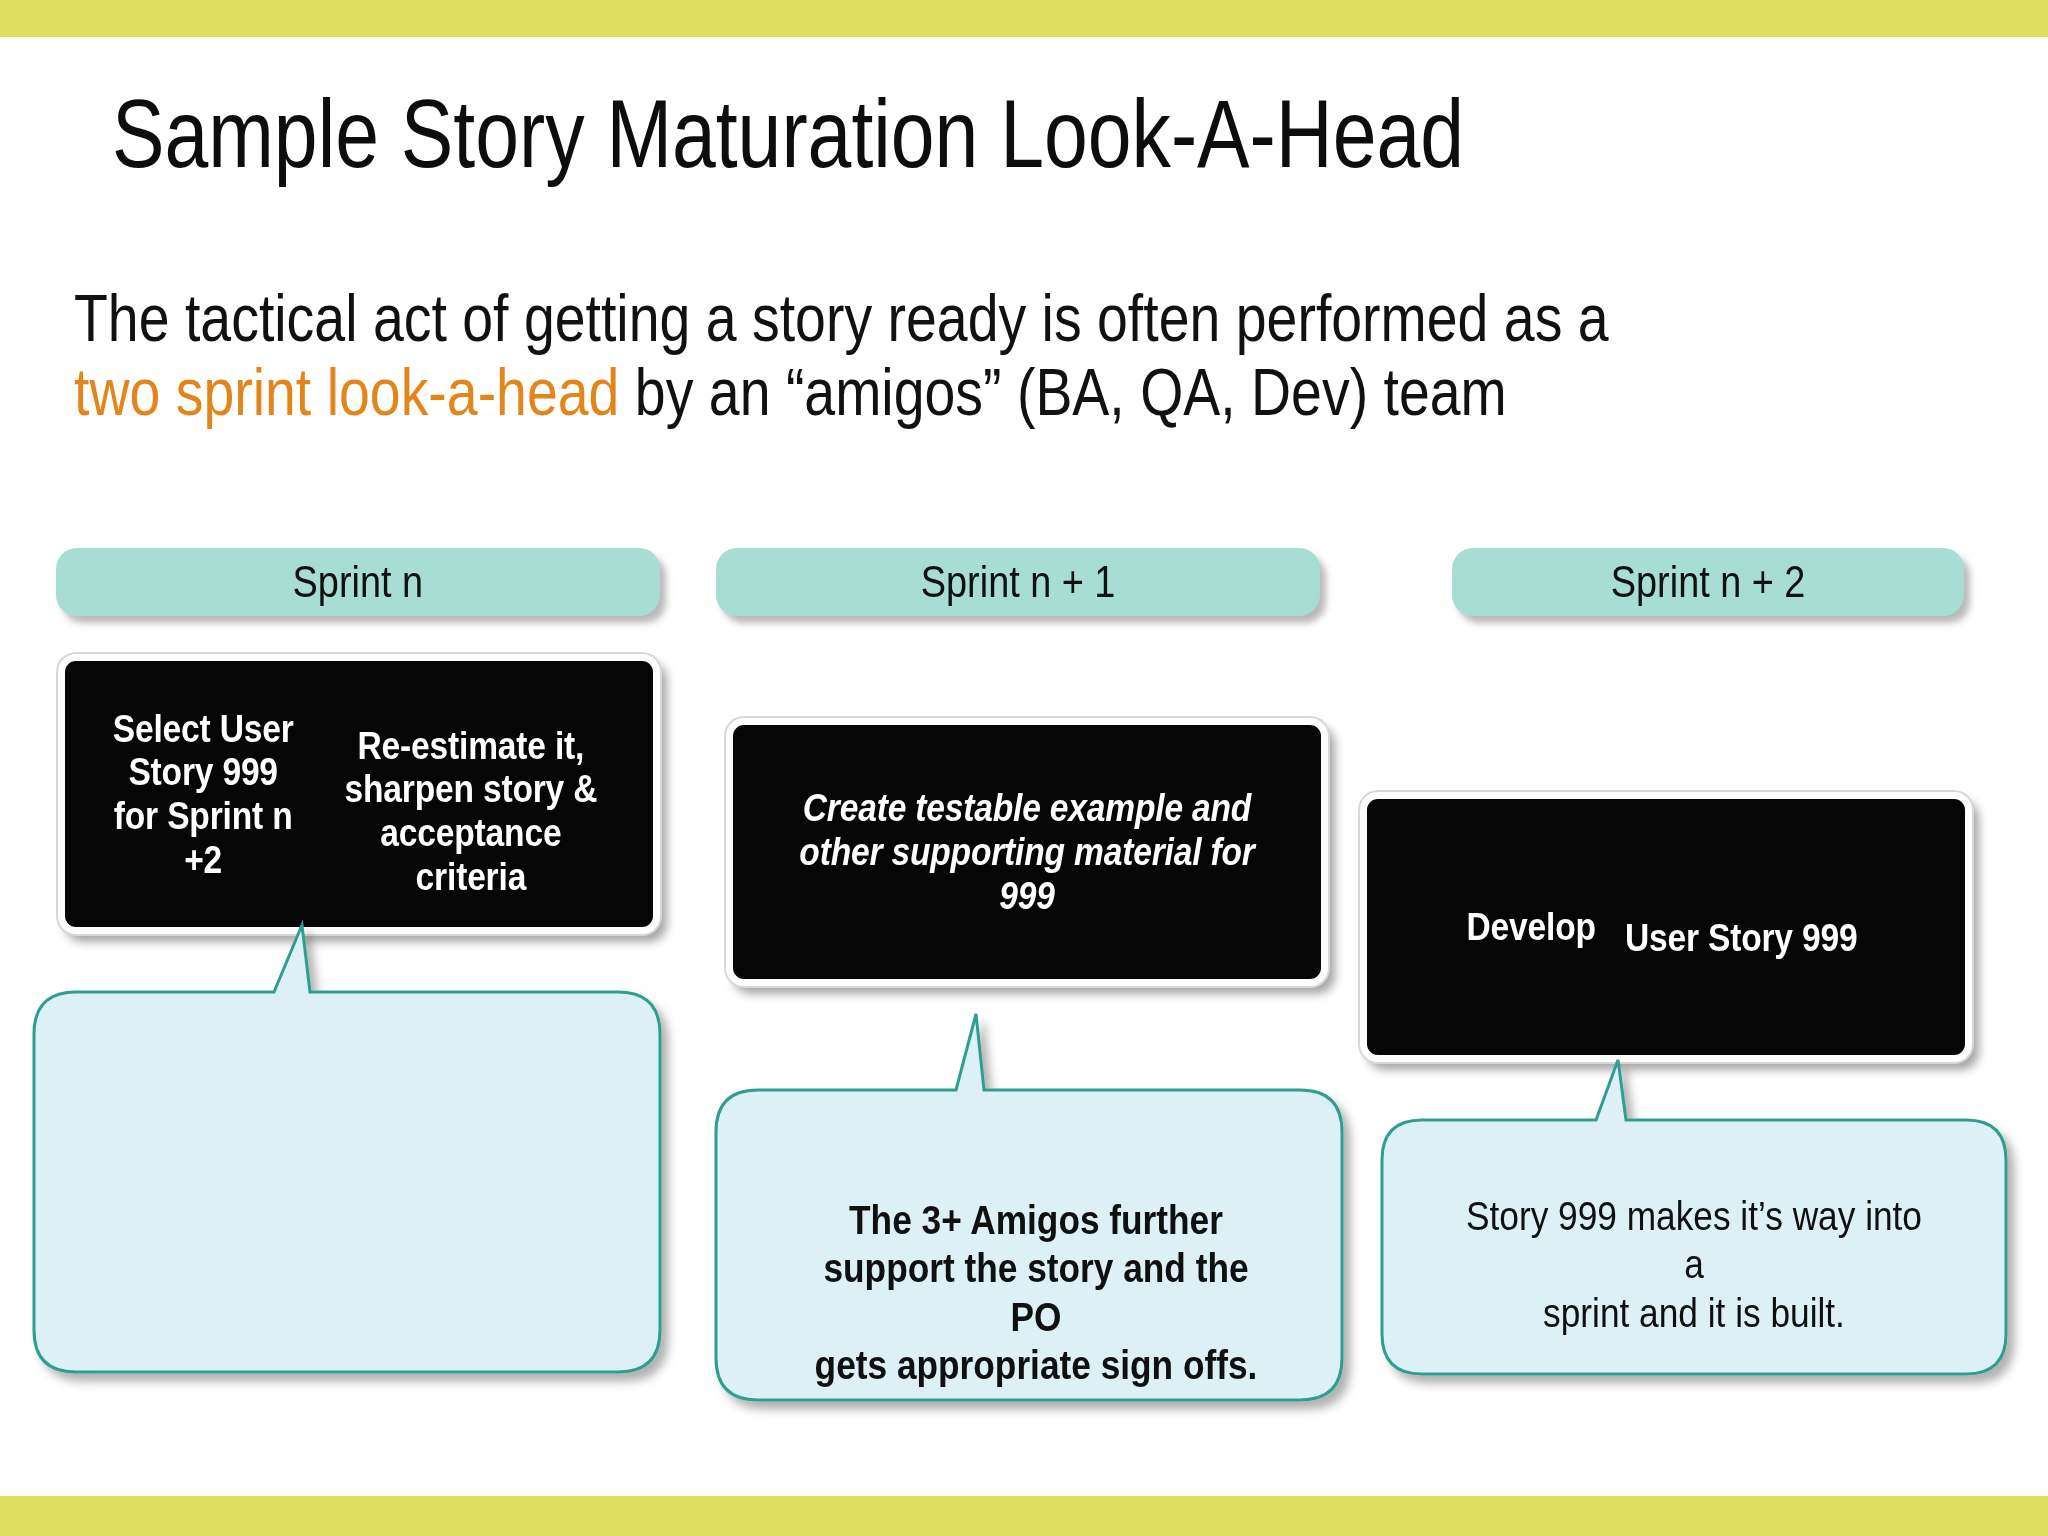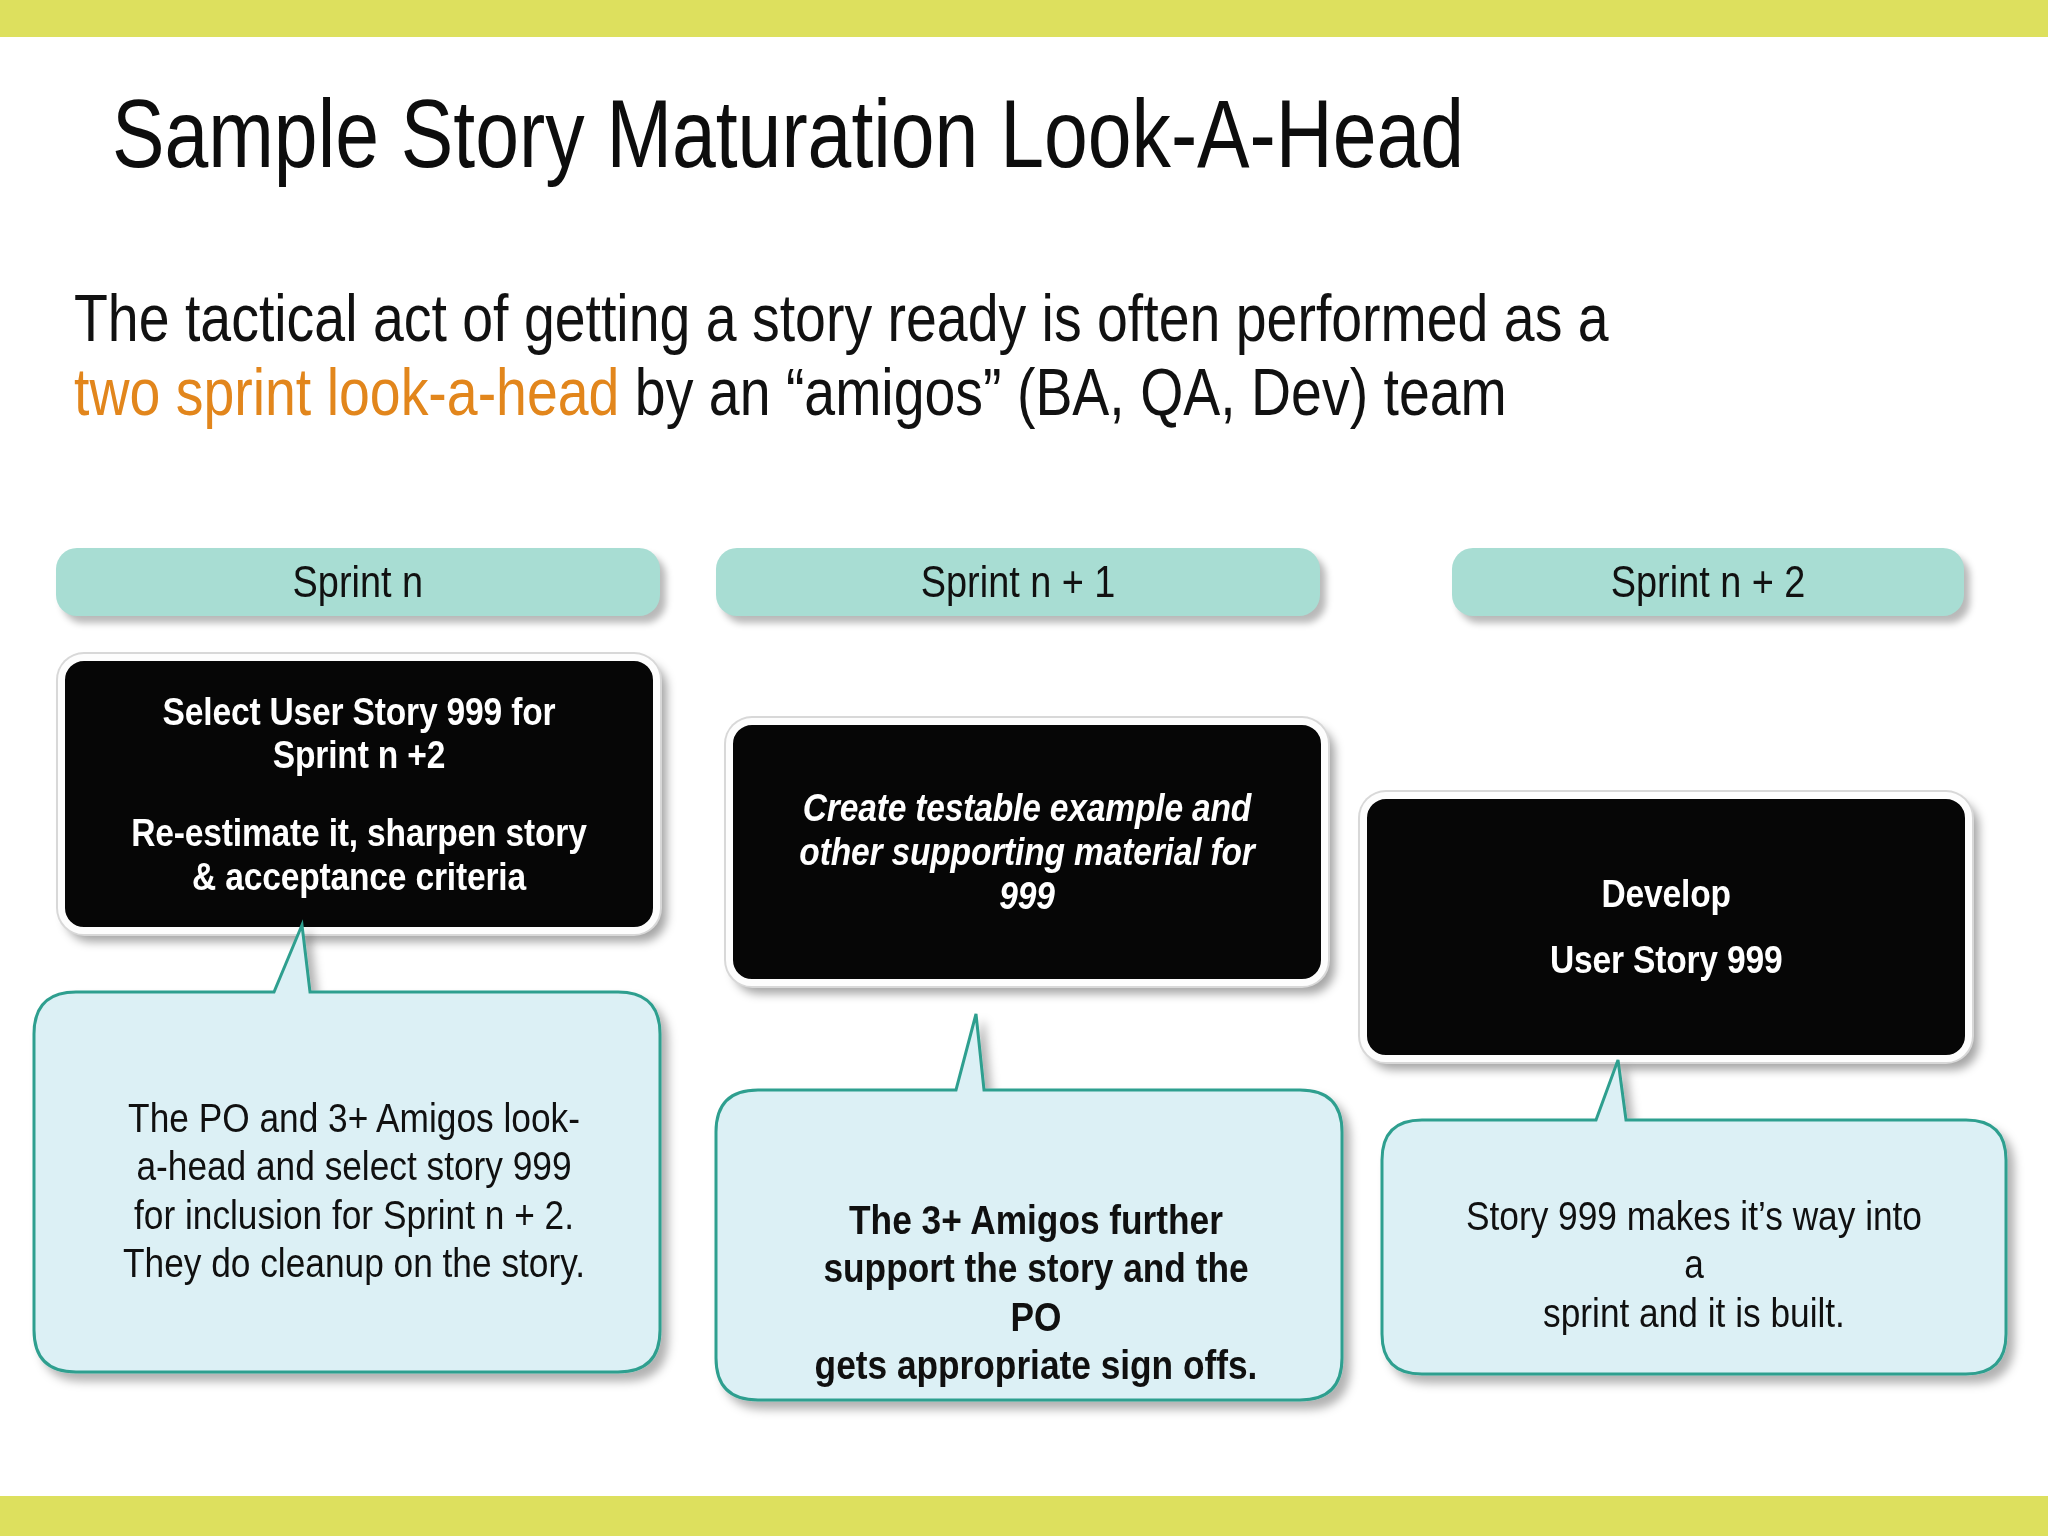--- a/index.html
+++ b/index.html
@@ -58,23 +58,23 @@
   }
   .sh-1{left:56px;top:548px;width:604px;}
   .sh-2{left:716px;top:548px;width:604px;}
   .sh-3{left:1452px;top:548px;width:512px;}
 
   
   .task{
     position:absolute;
     background:#060606;
     border:7px solid #fdfdfd;
-    border-radius:26px;
+    border-radius:18px;
     box-shadow:0 0 0 2px #d8d8d8, 7px 8px 10px rgba(0,0,0,0.35);
-    display:flex;flex-direction:column;
+    display:flex;flex-direction:row;
     align-items:center;justify-content:center;
     text-align:center;
     color:#ffffff;
     box-sizing:border-box;
     padding:16px 26px;
   }
   .task p{
     margin:0;
     font-size:39px;line-height:1.12;
     font-weight:700;
@@ -148,26 +148,20 @@
   <div class="bubble bub-1">
     <svg width="660" height="480" viewBox="0 0 660 480">
       <defs>
         <filter id="sh1" x="-20%" y="-20%" width="150%" height="150%">
           <feDropShadow dx="7" dy="8" stdDeviation="5" flood-color="#000" flood-opacity="0.30"></feDropShadow>
         </filter>
       </defs>
       <path filter="url(#sh1)" d="M 10 122 Q 10 80 52 80 L 250 80 L 278 13 L 286 80 L 594 80 Q 636 80 636 122
            L 636 418 Q 636 460 594 460 L 52 460 Q 10 460 10 418 Z" fill="#dcf0f5" stroke="#2f9f8f" stroke-width="3"></path>
     </svg>
-    <div class="btext">
-      <span>The PO and 3+ Amigos look-</span>
-      <span>a-head and select story 999</span>
-      <span>for inclusion for Sprint n + 2.</span>
-      <span>They do cleanup on the story.</span>
-    </div>
   </div>
 
   <div class="bubble bub-2">
     <svg width="660" height="420" viewBox="0 0 660 420">
       <defs>
         <filter id="sh2" x="-20%" y="-20%" width="150%" height="150%">
           <feDropShadow dx="7" dy="8" stdDeviation="5" flood-color="#000" flood-opacity="0.30"></feDropShadow>
         </filter>
       </defs>
       <path filter="url(#sh2)" d="M 10 132 Q 10 90 52 90 L 250 90 L 270 14 L 278 90 L 594 90 Q 636 90 636 132

